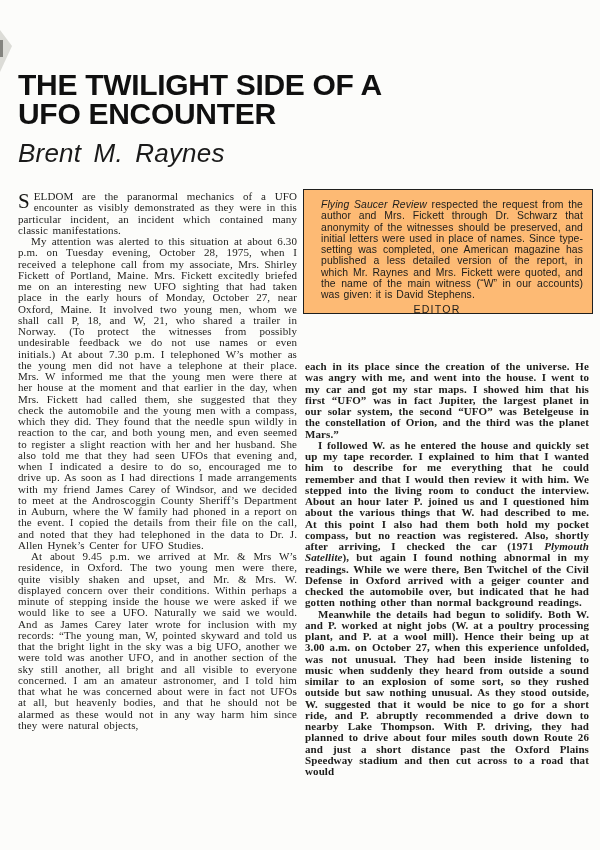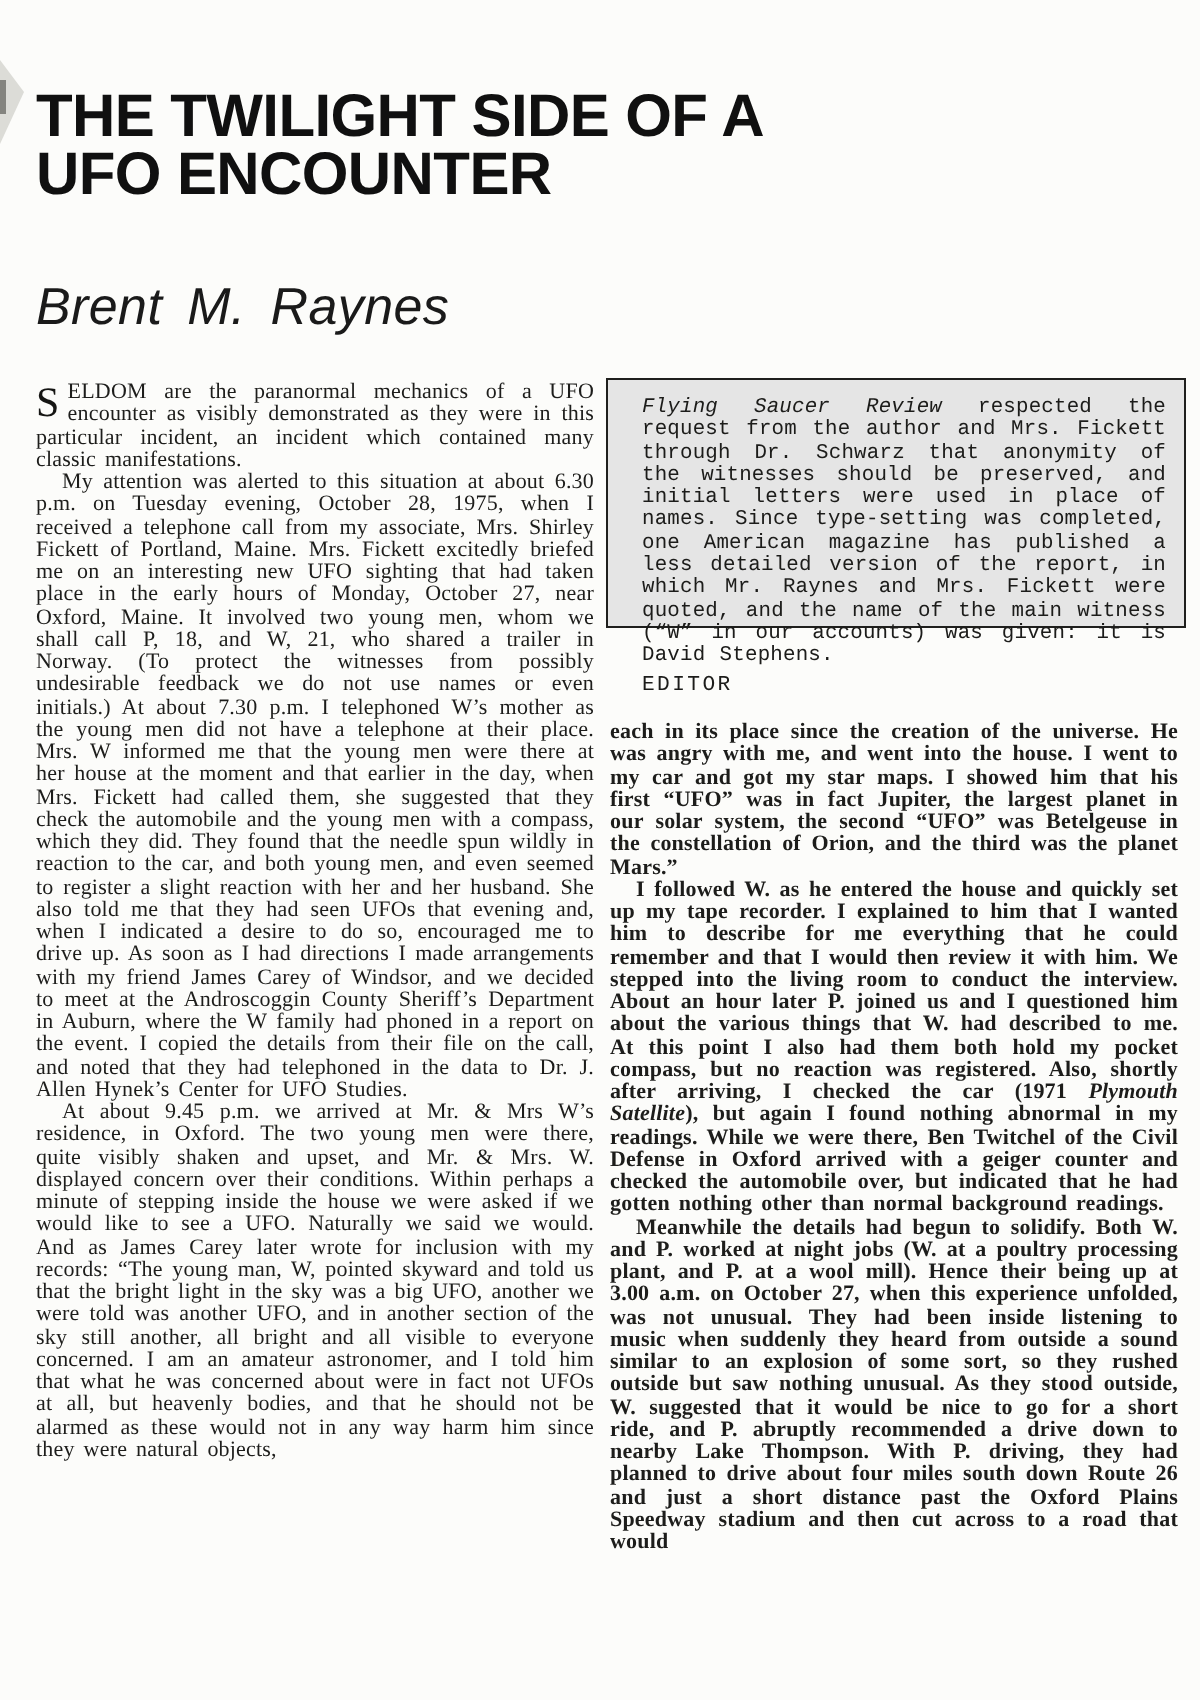--- a/index.html
+++ b/index.html
@@ -14,21 +14,21 @@
   .edge-wedge{
     position:absolute;left:0;top:30px;width:0;height:0;
     border-top:16px solid transparent;
     border-bottom:26px solid transparent;
     border-left:12px solid #dcdcd7;
   }
   .edge-wedge-dark{
     position:absolute;left:0;top:40px;width:3px;height:17px;background:#84847f;
   }
   .title{
-    position:absolute;left:18px;top:44px;width:560px;margin:0;
+    position:absolute;left:18px;top:70px;width:560px;margin:0;
     font-family:"Liberation Sans", sans-serif;
     font-weight:700;font-size:30px;line-height:29px;
     letter-spacing:-0.3px;color:#101010;
     white-space:pre-line;
   }
   .author{
     position:absolute;left:18px;top:139px;
     font-family:"Liberation Sans", sans-serif;
     font-style:italic;font-weight:400;
     font-size:26px;line-height:28px;color:#1a1a1a;
@@ -48,31 +48,31 @@
     float:left;
     font-size:21px;line-height:18px;
     padding:1px 4px 0 0;
     font-weight:400;color:#151513;
   }
   .editor-box{
     position:absolute;left:303px;top:189px;width:290px;height:125px;
     box-sizing:border-box;
     border:1.5px solid #1f1f1d;
     padding:9px 9px 6px 17px;
-    background:#e5e5e5;
-    font-family:Liberation Mono, monospace;
+    background:#fdba74;
+    font-family:Liberation Sans, sans-serif;
     font-size:10.4px;line-height:11.3px;
     text-align:justify;
     letter-spacing:0.1px;word-spacing:0.8px;
     color:#1c1c1a;
   }
   .editor-box p{margin:0;}
   .ed-sig{
     margin-top:3px;
-    text-align:left;
+    text-align:center;
     padding-right:30px;
     letter-spacing:1.2px;
     font-size:10.6px;
   }
   .serif-it{font-style:italic;margin-top:39px;}
 </style>
 </head>
 <body>
 
 <div class="page">

